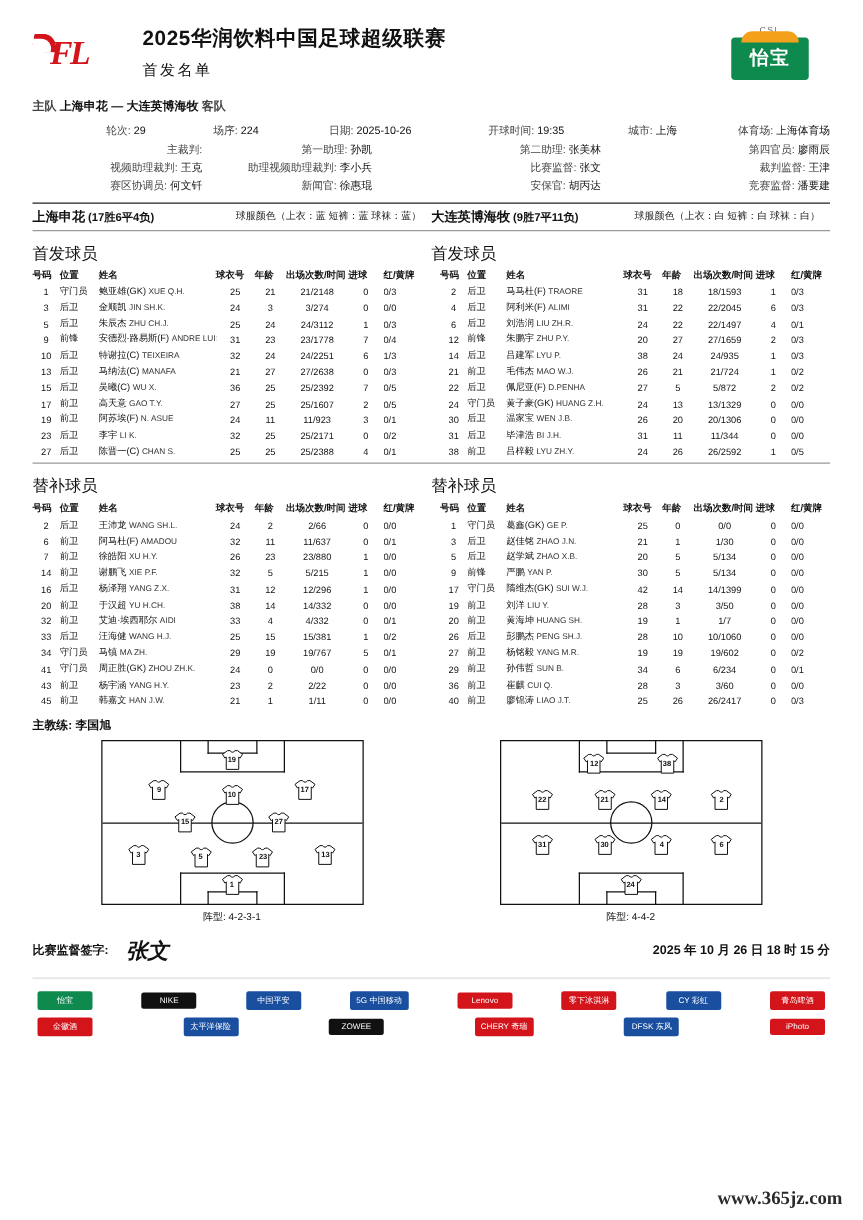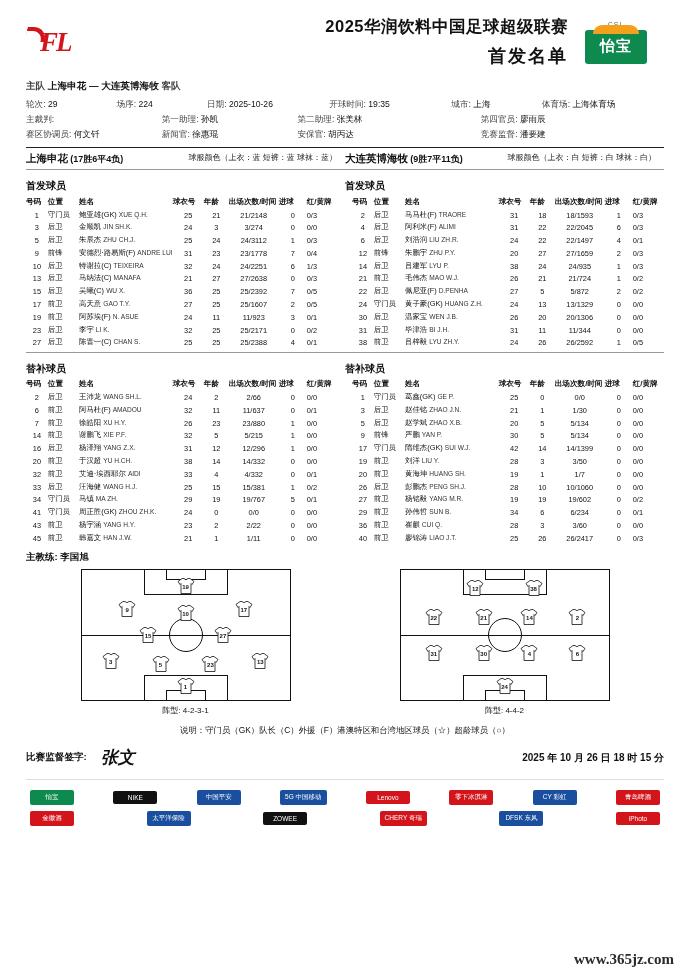--- a/index.html
+++ b/index.html
@@ -45,30 +45,30 @@
     display:inline-block;
     width: 20px; height: 15px;
     border-top: 4px solid #d3141b;
     border-right: 4px solid #d3141b;
     border-radius: 0 14px 0 0;
     transform: skewX(-12deg);
     margin-right: -6px;
   }
   .hdr-titles {
     flex: 1;
-    text-align: right;
+    text-align: left;
   }
   .hdr-title1 {
     font-size: 16.5px;
     font-weight: bold;
     letter-spacing: .5px;
   }
   .hdr-title2 {
-    font-size: 18px;
-    font-weight: bold;
+    font-size: 12px;
+    font-weight: normal;
     margin-top: 6px;
     letter-spacing: 2px;
   }
   .hdr-logo-right {
     width: 96px;
     display: flex;
     flex-direction: column;
     align-items: center;
   }
   .spon-box {
@@ -84,40 +84,40 @@
     font-size: 7px; color:#6b6b6b; margin-bottom:2px; letter-spacing:1px;
   }
   .spon-cap {
     position:absolute; top:-5px; left:8px; width:46px; height:9px;
     background:#f3a11b; border-radius:9px 9px 0 0;
   }
 
   
   .matchinfo { margin-top: 8px; font-size: 8.6px; line-height: 1.7; }
   .mi-row { display: flex; }
-  .mi-row .cell { flex: 1; white-space: nowrap; }
+  .mi-row .cell { flex: 1; white-space: nowrap; text-align: right; }
   .mi-row .cell.w1 { flex: 1.35; }
   .mi-title { font-size: 9.6px; font-weight: bold; margin-bottom: 3px; }
   .lbl { color:#444; }
   .val { color:#111; }
 
   hr.rule { border:0; border-top:1px solid #222; margin:6px 0 4px 0; }
   hr.rule-thin { border:0; border-top:1px solid #999; margin:3px 0; }
 
   
   .teams {
     display: flex;
     margin-top: 4px;
     font-size: 8.4px;
   }
   .team-col { width: 50%; padding-right: 8px; }
   .team-name { font-size: 10.5px; font-weight: bold; }
   .team-rec { font-size: 9px; font-weight: bold; }
   .kit { float: right; font-size: 8px; color:#222; }
-  .section-label { font-weight: bold; font-size: 10px; margin: 5px 0 2px 0; }
+  .section-label { font-weight: normal; font-size: 13px; margin: 5px 0 2px 0; }
 
   
   table.pl {
     width: 100%;
     border-collapse: collapse;
     font-size: 7.4px;
     table-layout: fixed;
   }
   table.pl th {
     font-weight: bold;
@@ -266,20 +266,26 @@
       <div class="cell w1"><span class="lbl">体育场:</span> <span class="val">上海体育场</span></div>
     </div>
 
     <div class="mi-row">
       <div class="cell"><span class="lbl">主裁判:</span> <span class="val"></span></div>
       <div class="cell"><span class="lbl">第一助理:</span> <span class="val">孙凯</span></div>
       <div class="cell w1"><span class="lbl">第二助理:</span> <span class="val">张美林</span></div>
       <div class="cell w1"><span class="lbl">第四官员:</span> <span class="val">廖雨辰</span></div>
     </div>
 
+    <div class="mi-row">
+      <div class="cell"><span class="lbl">视频助理裁判:</span> <span class="val">王克</span></div>
+      <div class="cell"><span class="lbl">助理视频助理裁判:</span> <span class="val">李小兵</span></div>
+      <div class="cell w1"><span class="lbl">比赛监督:</span> <span class="val">张文</span></div>
+      <div class="cell w1"><span class="lbl">裁判监督:</span> <span class="val">王津</span></div>
+    </div>
 
     <div class="mi-row">
       <div class="cell"><span class="lbl">赛区协调员:</span> <span class="val">何文钎</span></div>
       <div class="cell"><span class="lbl">新闻官:</span> <span class="val">徐惠琨</span></div>
       <div class="cell w1"><span class="lbl">安保官:</span> <span class="val">胡丙达</span></div>
       <div class="cell w1"><span class="lbl">竞赛监督:</span> <span class="val">潘要建</span></div>
     </div>
   </div>
 
   <hr class="rule">
@@ -1012,21 +1018,20 @@
             <span>24</span>
           </div>
         </div>
       <div class="formation">
         <span>阵型:</span>
         <span>4-4-2</span>
       </div>
     </div>
   </div>
 
-  <div class="legend">说明：守门员（GK）队长（C）外援（F）港澳特区和台湾地区球员（☆）超龄球员（○）</div>
 
   <div class="sig-row">
     <div class="sig-left">
       <span>比赛监督签字:</span>
       <span class="sig-script">张文</span>
     </div>
     <div class="sig-right">2025 年 10 月 26 日 18 时 15 分</div>
   </div>
 
   <div class="sponsors">

